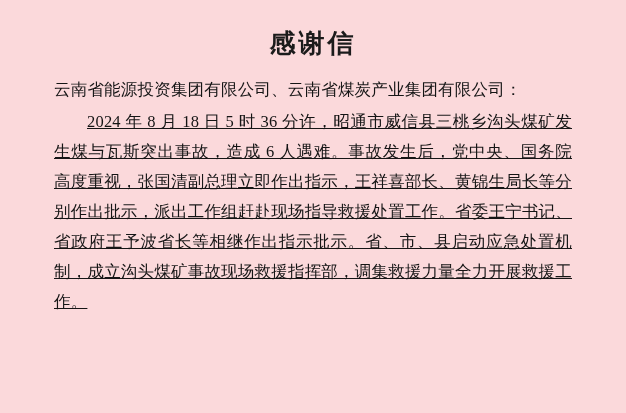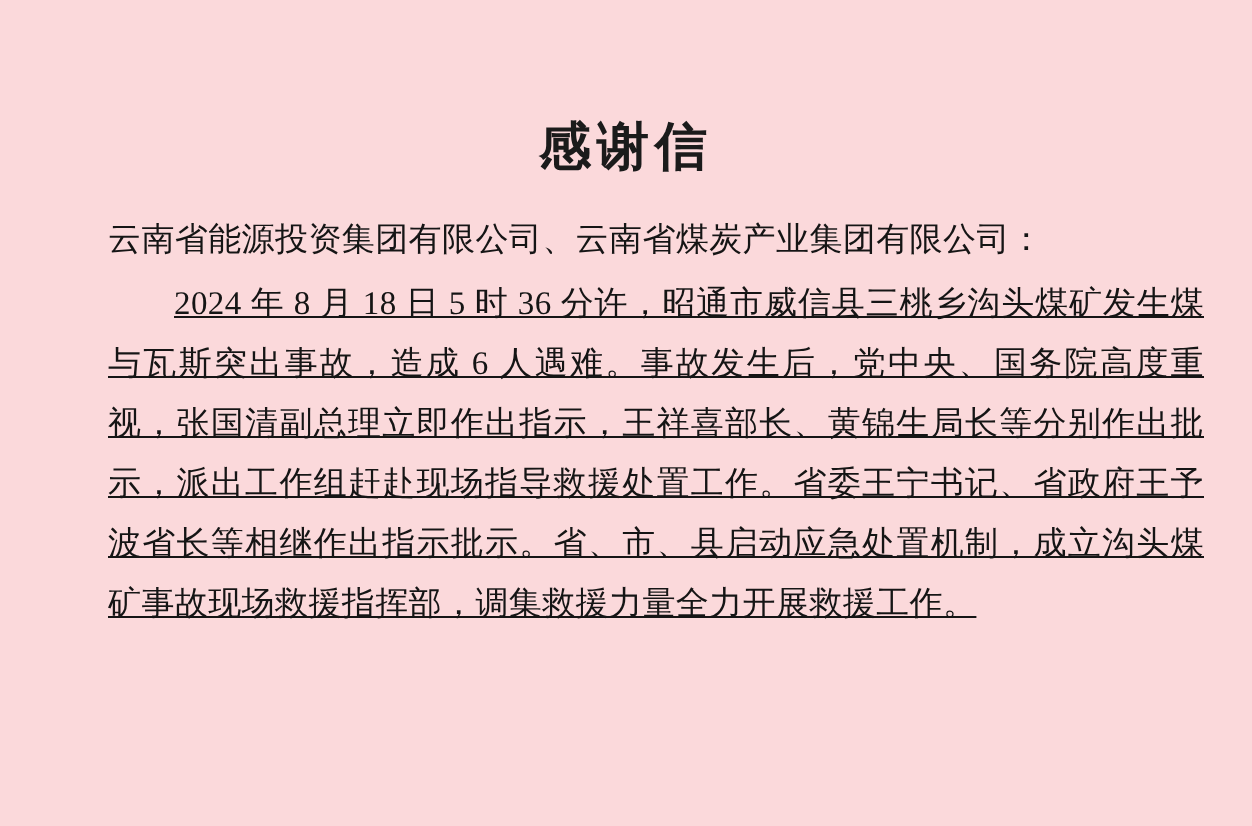--- a/index.html
+++ b/index.html
@@ -12,34 +12,33 @@
     background: #fbd9db;
     font-family: "Liberation Serif", "DejaVu Serif", serif;
     overflow: hidden;
   }
   .page {
     position: relative;
     width: 626px;
     height: 337px;
     background: #fbd9db;
     box-sizing: border-box;
-    margin-top: 30px;
   }
   .doc-title {
     text-align: center;
     font-size: 26px;
     font-weight: bold;
     color: #1b1b1b;
     letter-spacing: 3px;
     padding-top: 26px;
     padding-bottom: 14px;
     font-family: "Liberation Serif", "DejaVu Serif", serif;
   }
   .body-block {
-    padding: 0 24px 0 54px;
+    padding: 0 54px 0 54px;
   }
   .para {
     font-size: 16.5px;
     line-height: 30px;
     color: #151515;
     text-align: justify;
     text-justify: inter-ideograph;
     margin: 0 0 2px 0;
     letter-spacing: 0.2px;
     font-family: "Liberation Serif", "DejaVu Serif", serif;

